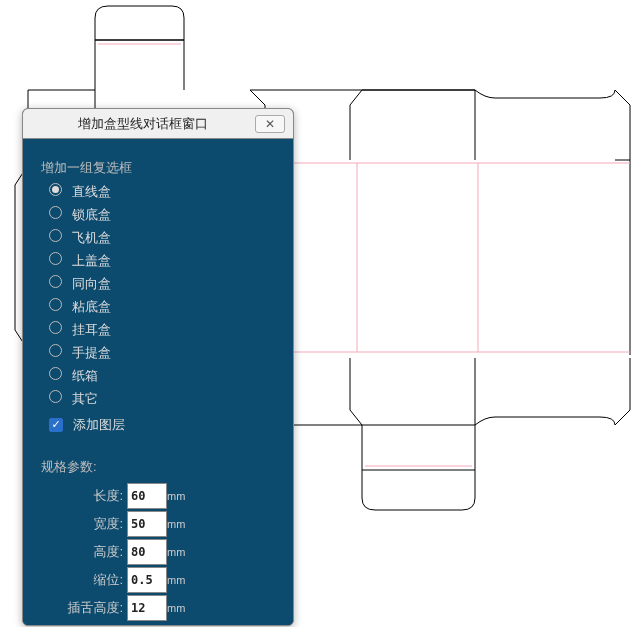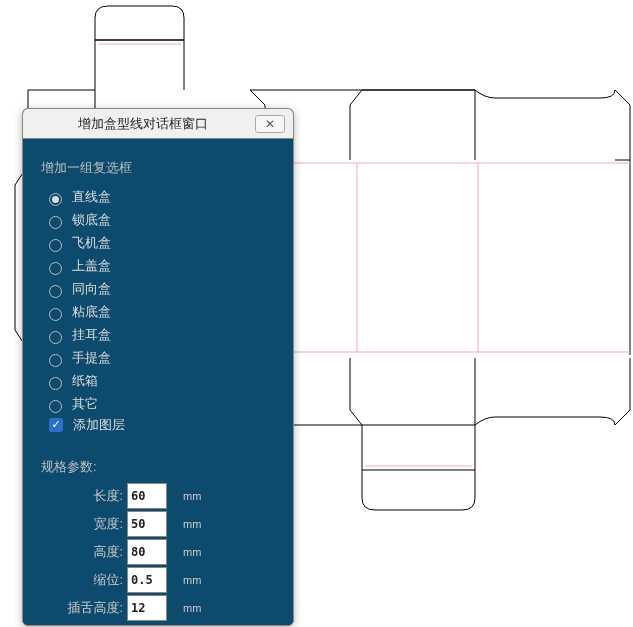--- a/index.html
+++ b/index.html
@@ -66,21 +66,21 @@
       overflow: hidden;
     }
     .group-label {
       color: #bdbdbd;
       font-size: 13px;
       margin: 8px 0 6px 0;
     }
     .radio-list { padding-left: 8px; }
     .radio-item {
       display: flex;
-      align-items: flex-end;
+      align-items: flex-start;
       height: 23px;
       cursor: pointer;
       color: #ddd;
       font-size: 13px;
     }
     .radio-circle {
       width: 13px; height: 13px;
       border: 1.5px solid #bbb;
       border-radius: 50%;
       margin-right: 10px;
@@ -141,21 +141,21 @@
       border: 1px solid #888;
       color: #222;
       font-size: 12px;
       padding: 2px 3px;
       font-family: monospace;
       font-weight: bold;
     }
     .param-unit {
       color: #ccc;
       font-size: 11px;
-      margin-left: 16px;
+      margin-left: 0;
     }
   </style>
 </head>
 <body>
 
 <div class="canvas-bg">
   <svg width="633" height="627">
 
     <g stroke="#000" stroke-width="1" fill="none">
 

